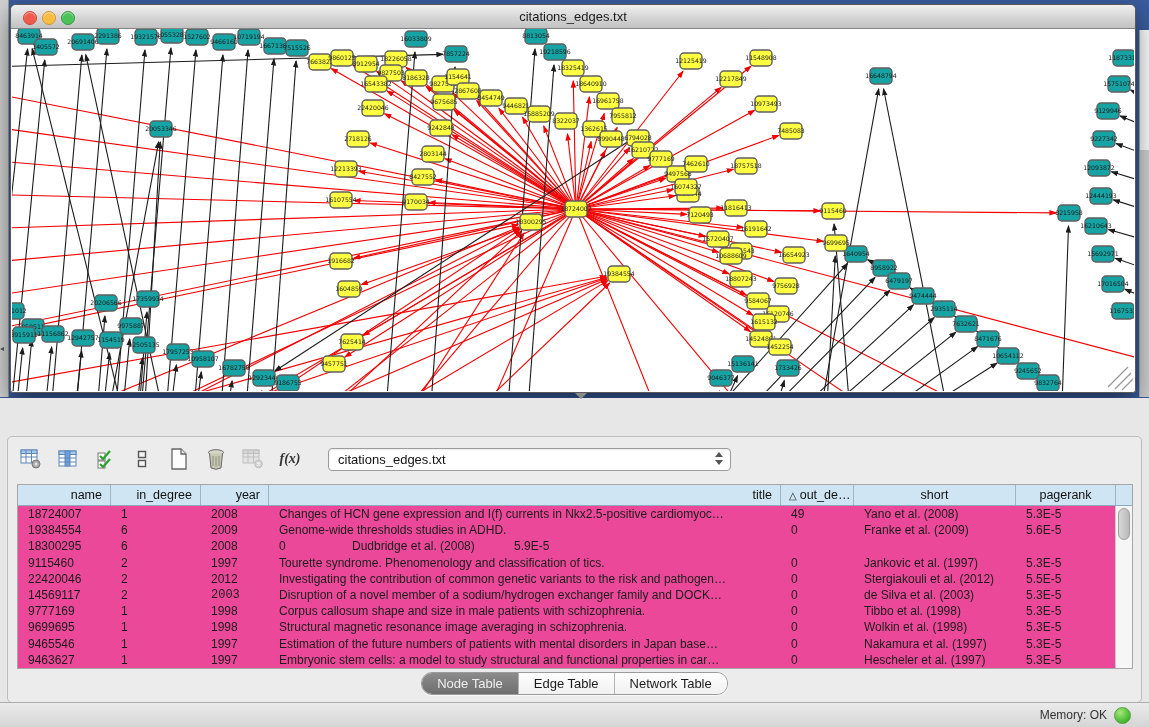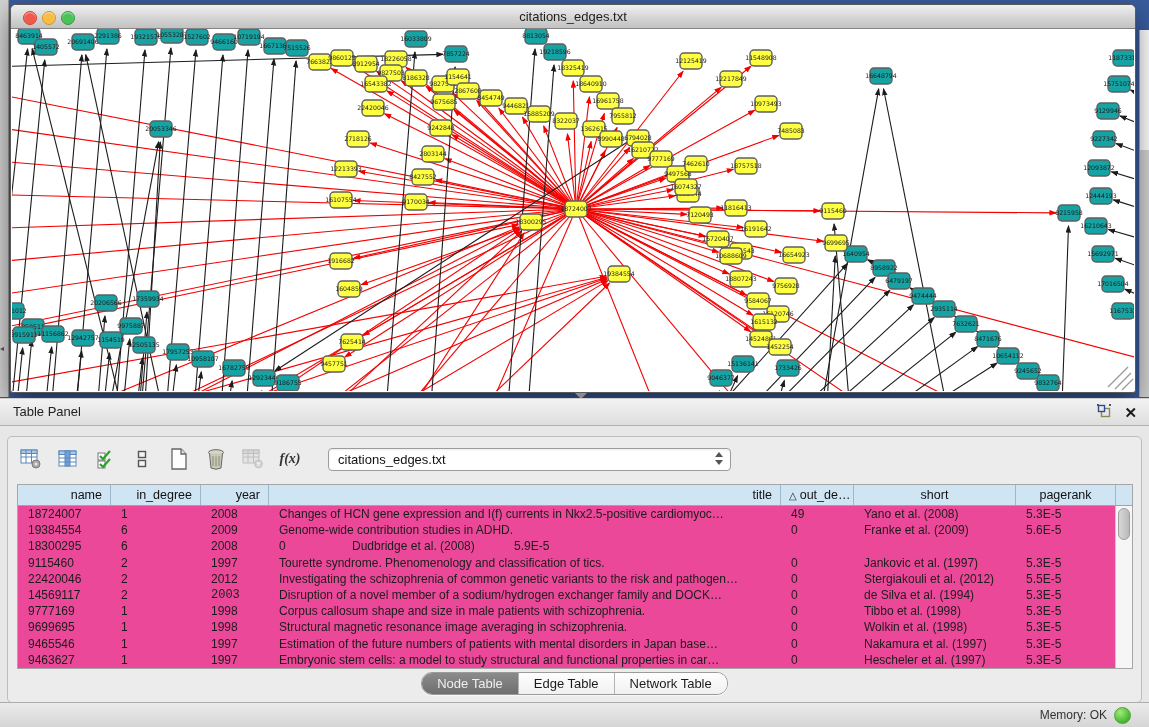--- a/index.html
+++ b/index.html
@@ -739,34 +739,20 @@
             <text x="322" y="337" text-anchor="middle" font-size="6.2" fill="#1a1a1a" font-family="&quot;DejaVu Sans&quot;,sans-serif">9457751</text>
           </g>
           <line x1="1096" y1="358" x2="1116" y2="338" stroke="#9a9a9a" stroke-width="1.2"></line>
           <line x1="1103" y1="360" x2="1119" y2="344" stroke="#9a9a9a" stroke-width="1.2"></line>
           <line x1="1110" y1="361" x2="1121" y2="350" stroke="#9a9a9a" stroke-width="1.2"></line>
         </svg></div>
   </div>
 
   <div class="tpanel">
     <div class="split-grip"></div>
-    <div class="tpanel-bar">
-      <div class="ptitle">Table Panel</div>
-      <div class="baricons">
-        <span>
-          <svg width="16" height="16" viewBox="0 0 16 16">
-            <rect x="5.5" y="5.5" width="8" height="8" fill="none" stroke="#8a8a55" stroke-width="1.4"></rect>
-            <rect x="2.5" y="2.5" width="6" height="6" fill="#ececec" stroke="#2e4d8e" stroke-width="1.4"></rect>
-            <rect x="1" y="1" width="2" height="2" fill="#555"></rect>
-              <rect x="13" y="1" width="2" height="2" fill="#555"></rect>
-          </svg>
-        </span>
-        <span class="close-x">✕</span>
-      </div>
-    </div>
 
     <div class="panel-inner">
       <div class="ptoolbar">
         <span class="ticon">
           <svg width="22" height="20" viewBox="0 0 22 20">
             <rect x="1" y="1" width="16" height="13" fill="#fff" stroke="#5b87b8"></rect>
             <rect x="1" y="1" width="16" height="3.5" fill="#a9c7e9" stroke="#5b87b8"></rect>
             <path d="M1 8 H17 M6 1 V14 M11.5 1 V14" stroke="#5b87b8" fill="none"></path>
             <circle cx="16" cy="15" r="4" fill="#a9a9a9" stroke="#787878"></circle>
             <circle cx="16" cy="15" r="1.5" fill="#e6e6e6"></circle>
@@ -843,21 +829,21 @@
               <div class="td" style="width: 68px;">2008</div>
               <div class="td" style="width: 512px;">Changes of HCN gene expression and I(f) currents in Nkx2.5-positive cardiomyoc…</div>
               <div class="td" style="width: 73px;">49</div>
               <div class="td" style="width: 162px;">Yano et al. (2008)</div>
               <div class="td" style="width: 100px;">5.3E-5</div>
             </div>
             <div class="trow">
               <div class="td" style="width: 93px;">19384554</div>
               <div class="td" style="width: 90px;">6</div>
               <div class="td" style="width: 68px;">2009</div>
-              <div class="td" style="width: 512px;">Genome-wide contribution studies in ADHD.</div>
+              <div class="td" style="width: 512px;">Genome-wide thresholds studies in ADHD.</div>
               <div class="td" style="width: 73px;">0</div>
               <div class="td" style="width: 162px;">Franke et al. (2009)</div>
               <div class="td" style="width: 100px;">5.6E-5</div>
             </div>
             <div class="trow">
               <div class="td" style="width: 93px;">18300295</div>
               <div class="td" style="width: 90px;">6</div>
               <div class="td" style="width: 68px;">2008</div>
               <div class="td" style="width: 73px;">0</div>
               <div class="td" style="width: 162px;">Dudbridge et al. (2008)</div>
@@ -869,32 +855,32 @@
               <div class="td" style="width: 68px;">1997</div>
               <div class="td" style="width: 512px;">Tourette syndrome. Phenomenology and classification of tics.</div>
               <div class="td" style="width: 73px;">0</div>
               <div class="td" style="width: 162px;">Jankovic et al. (1997)</div>
               <div class="td" style="width: 100px;">5.3E-5</div>
             </div>
             <div class="trow">
               <div class="td" style="width: 93px;">22420046</div>
               <div class="td" style="width: 90px;">2</div>
               <div class="td" style="width: 68px;">2012</div>
-              <div class="td" style="width: 512px;">Investigating the schizophrenia of common genetic variants to the risk and pathogen…</div>
+              <div class="td" style="width: 512px;">Investigating the contribution of common genetic variants to the risk and pathogen…</div>
               <div class="td" style="width: 73px;">0</div>
               <div class="td" style="width: 162px;">Stergiakouli et al. (2012)</div>
               <div class="td" style="width: 100px;">5.5E-5</div>
             </div>
             <div class="trow">
               <div class="td" style="width: 93px;">14569117</div>
               <div class="td" style="width: 90px;">2</div>
               <div class="td" style="width: 68px; font-family: Liberation Mono, monospace;">2003</div>
               <div class="td" style="width: 512px;">Disruption of a novel member of a sodium/hydrogen exchanger family and DOCK…</div>
               <div class="td" style="width: 73px;">0</div>
-              <div class="td" style="width: 162px;">de Silva et al. (1994)</div>
+              <div class="td" style="width: 162px;">de Silva et al. (2003)</div>
               <div class="td" style="width: 100px;">5.3E-5</div>
             </div>
             <div class="trow">
               <div class="td" style="width: 93px;">9777169</div>
               <div class="td" style="width: 90px;">1</div>
               <div class="td" style="width: 68px;">1998</div>
               <div class="td" style="width: 512px;">Corpus callosum shape and size in male patients with schizophrenia.</div>
               <div class="td" style="width: 73px;">0</div>
               <div class="td" style="width: 162px;">Tibbo et al. (1998)</div>
               <div class="td" style="width: 100px;">5.3E-5</div>

